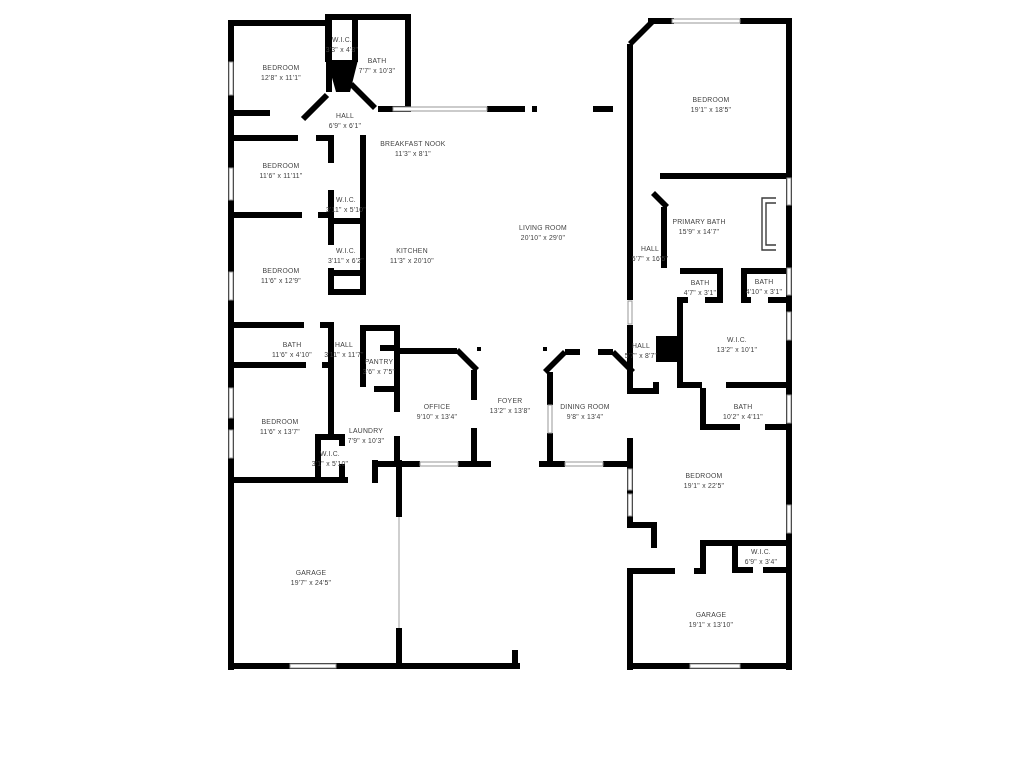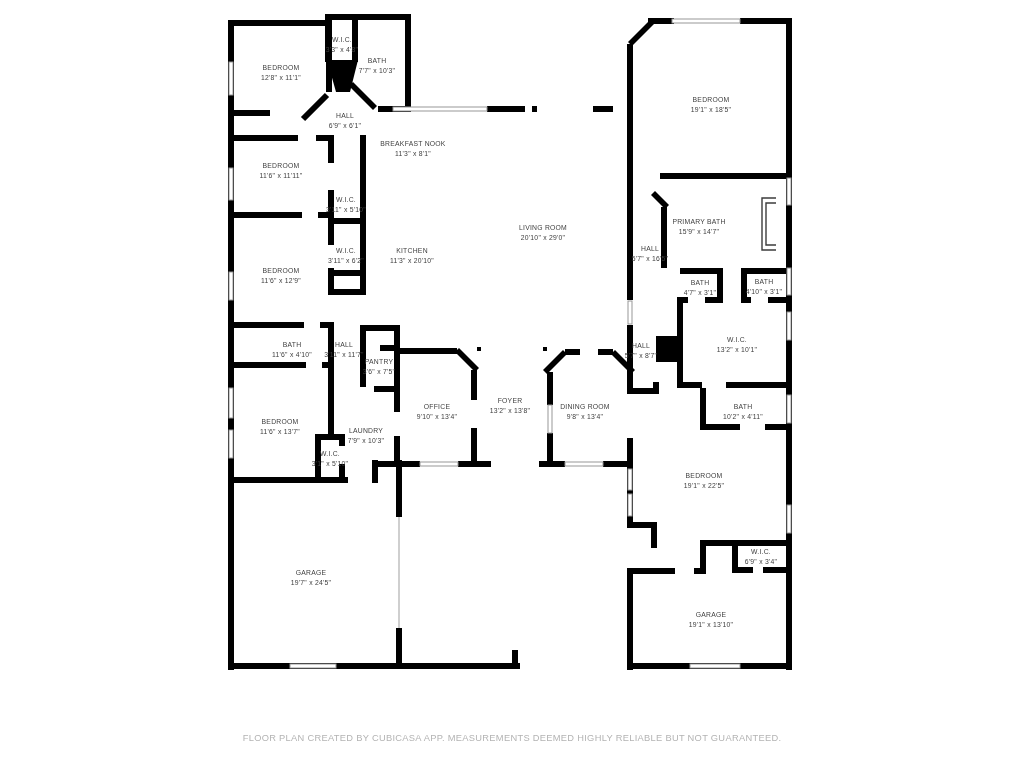--- a/index.html
+++ b/index.html
@@ -297,14 +297,13 @@
       <div class="room-label" style="left: 761px; top: 557px;">
         <span class="nm">W.I.C.</span>
         <span class="dm">6'9" x 3'4"</span>
       </div>
       <div class="room-label" style="left: 711px; top: 620px;">
         <span class="nm">GARAGE</span>
         <span class="dm">19'1" x 13'10"</span>
       </div>
     </div>
 
-  <div class="disclaimer">FLOOR PLAN CREATED BY CUBICASA APP. MEASUREMENTS DEEMED HIGHLY RELIABLE BUT NOT GUARANTEED.</div>
 </div>
 
 </body></html>

